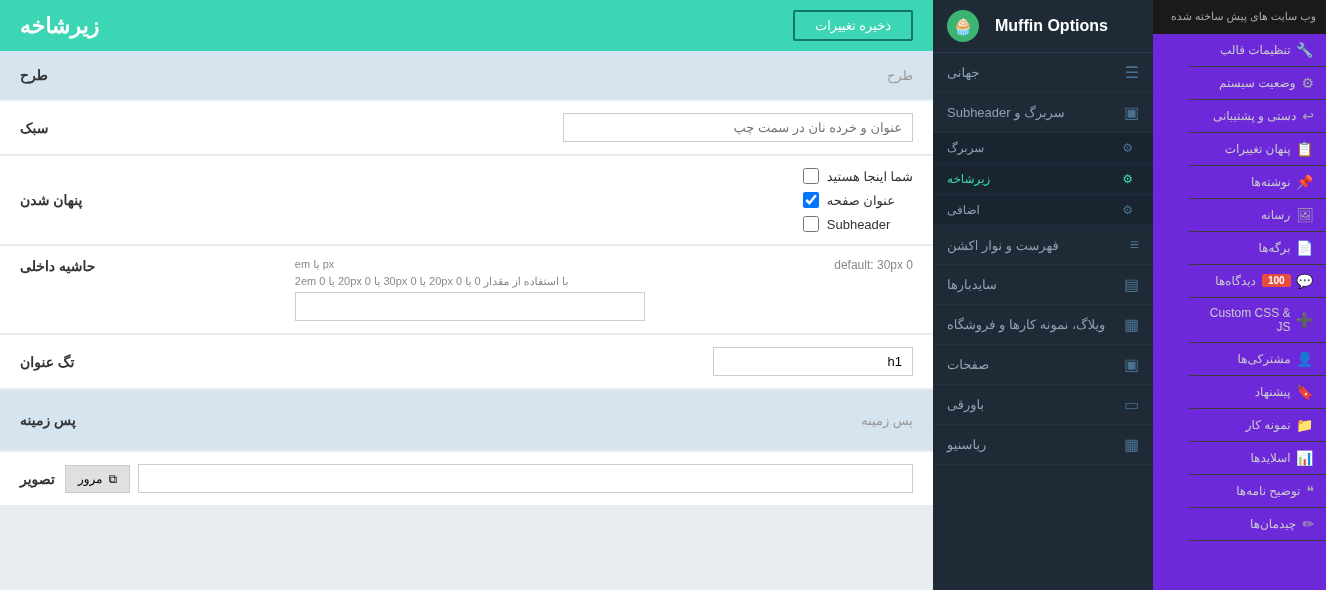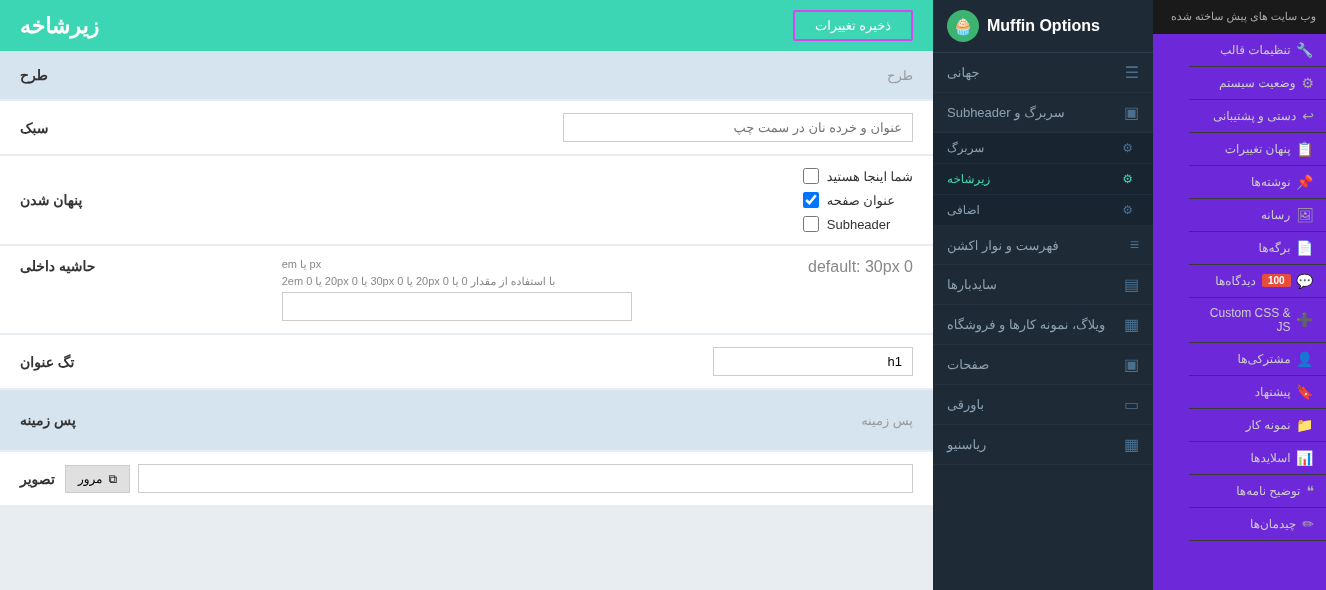--- a/index.html
+++ b/index.html
@@ -69,20 +69,21 @@
       background: #3cb371;
       border-radius: 50%;
       display: flex; align-items: center; justify-content: center;
       color: white;
       font-size: 16px;
     }
     .muffin-header-title {
       color: white;
       font-size: 16px;
       font-weight: bold;
+      margin-left: 8px;
     }
     .muffin-nav-item {
       padding: 10px 14px;
       color: #8ca0b0;
       font-size: 13px;
       cursor: pointer;
       display: flex;
       align-items: center;
       justify-content: space-between;
       border-bottom: 1px solid #253040;
@@ -121,21 +122,21 @@
       align-items: center;
       justify-content: space-between;
     }
     .top-bar-title {
       color: white;
       font-size: 22px;
       font-weight: bold;
     }
     .save-btn {
       background: transparent;
-      border: 2px solid #d946ef;
+      border: 2px solid #0f766e;
       color: white;
       padding: 6px 20px;
       font-size: 13px;
       cursor: pointer;
       border-radius: 2px;
       font-family: Tahoma, Arial, sans-serif;
     }
 
     
     .content-body { padding: 0; }
@@ -229,21 +230,21 @@
       text-align: right;
     }
     .padding-input-area input {
       width: 350px;
       border: 1px solid #ccc;
       padding: 6px 10px;
       font-size: 13px;
       text-align: right;
     }
     .default-text {
-      font-size: 16px;
+      font-size: 12px;
       color: #888;
       text-align: left;
     }
 
     
     .bg-section {
       background: #d6e4f0;
       min-height: 60px;
     }
 

